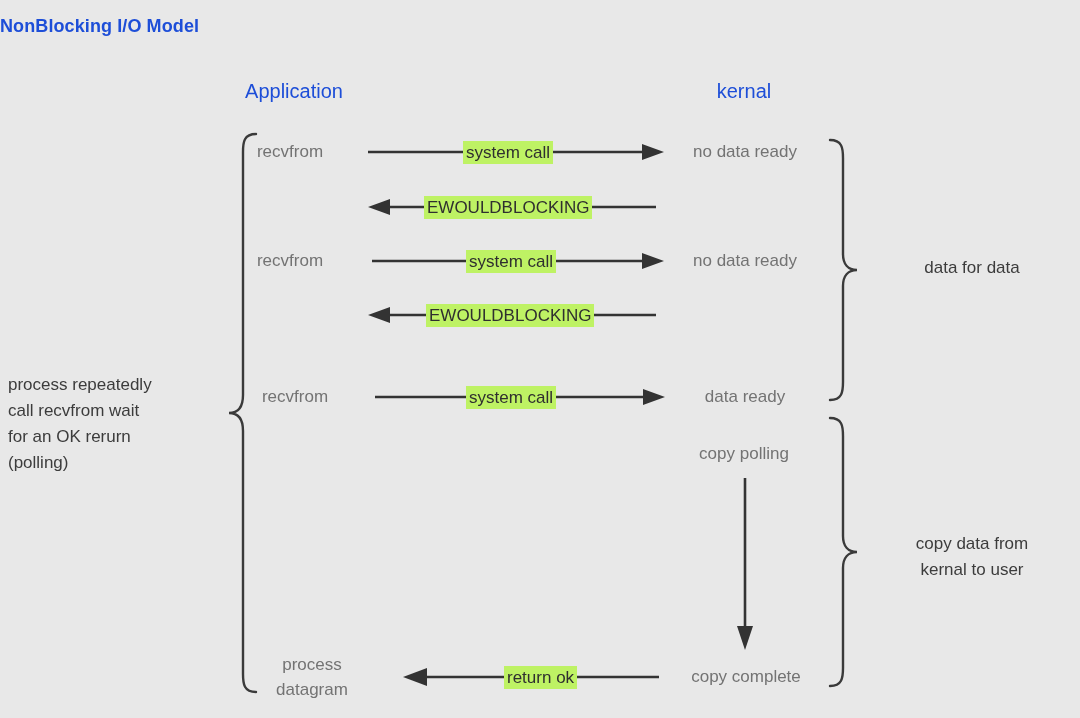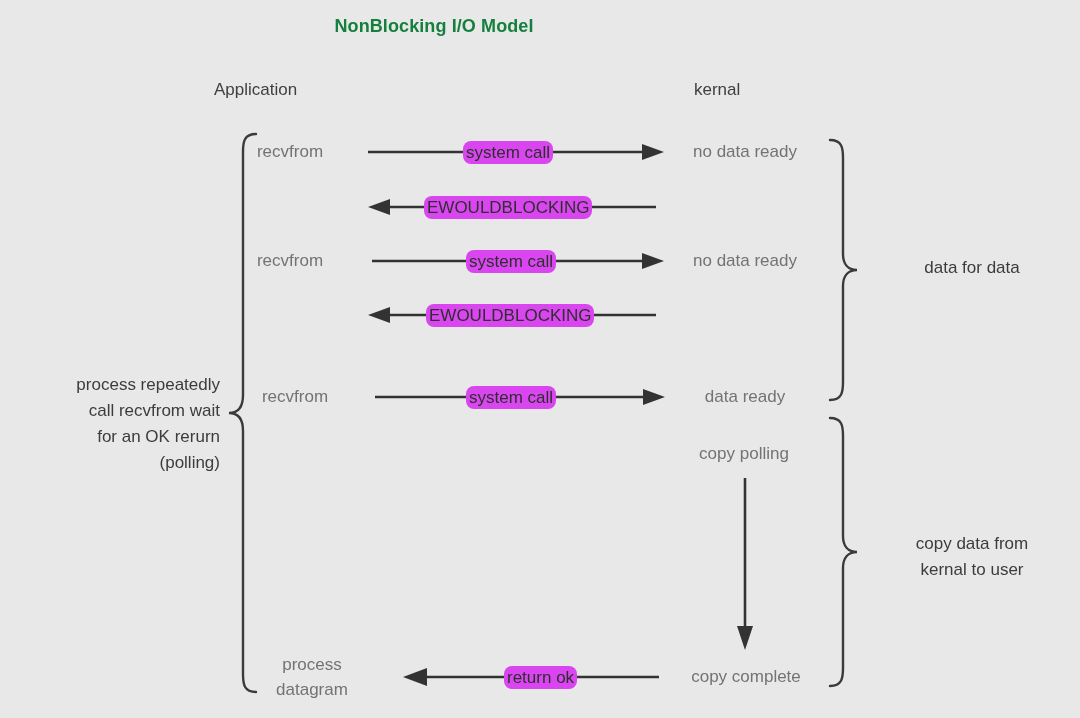--- a/index.html
+++ b/index.html
@@ -17,72 +17,72 @@
     height: 718px;
     background: #e8e8e8;
     overflow: hidden;
     color: #3c3c3c;
   }
   .title {
     position: absolute;
     left: 0;
     top: 16px;
     width: 868px;
-    text-align: center;
+    text-align: left;
     font-size: 18px;
     font-weight: bold;
     letter-spacing: 0.1px;
-    color: #15803d;
+    color: #1d4ed8;
   }
   .col-header {
     position: absolute;
-    font-size: 17px;
-    color: #404040;
+    font-size: 20px;
+    text-align: center;
+    color: #1d4ed8;
     white-space: nowrap;
   }
   .node-label {
     position: absolute;
     font-size: 17px;
     line-height: 25px;
     text-align: center;
     color: #737373;
     white-space: nowrap;
   }
   .node-label.multiline {
     white-space: normal;
   }
   .side-label {
     position: absolute;
     font-size: 17px;
     line-height: 26px;
-    text-align: right;
+    text-align: left;
     color: #3c3c3c;
   }
   
   .arrow-svg {
     position: absolute;
     overflow: visible;
   }
   .arrow-line {
     stroke: #333333;
     stroke-width: 2.6;
     fill: none;
   }
   .arrow-head {
     fill: #333333;
   }
   .edge-label {
     position: absolute;
     font-size: 17px;
-    background: #d946ef;
+    background: #bef264;
     color: #2f2f2f;
     padding: 1px 3px;
     white-space: nowrap;
     line-height: 21px;
-    border-radius: 8px;
   }
   .brace-svg {
     position: absolute;
     overflow: visible;
   }
   .brace-path {
     stroke: #3a3a3a;
     stroke-width: 2.4;
     fill: none;
     stroke-linecap: round;

